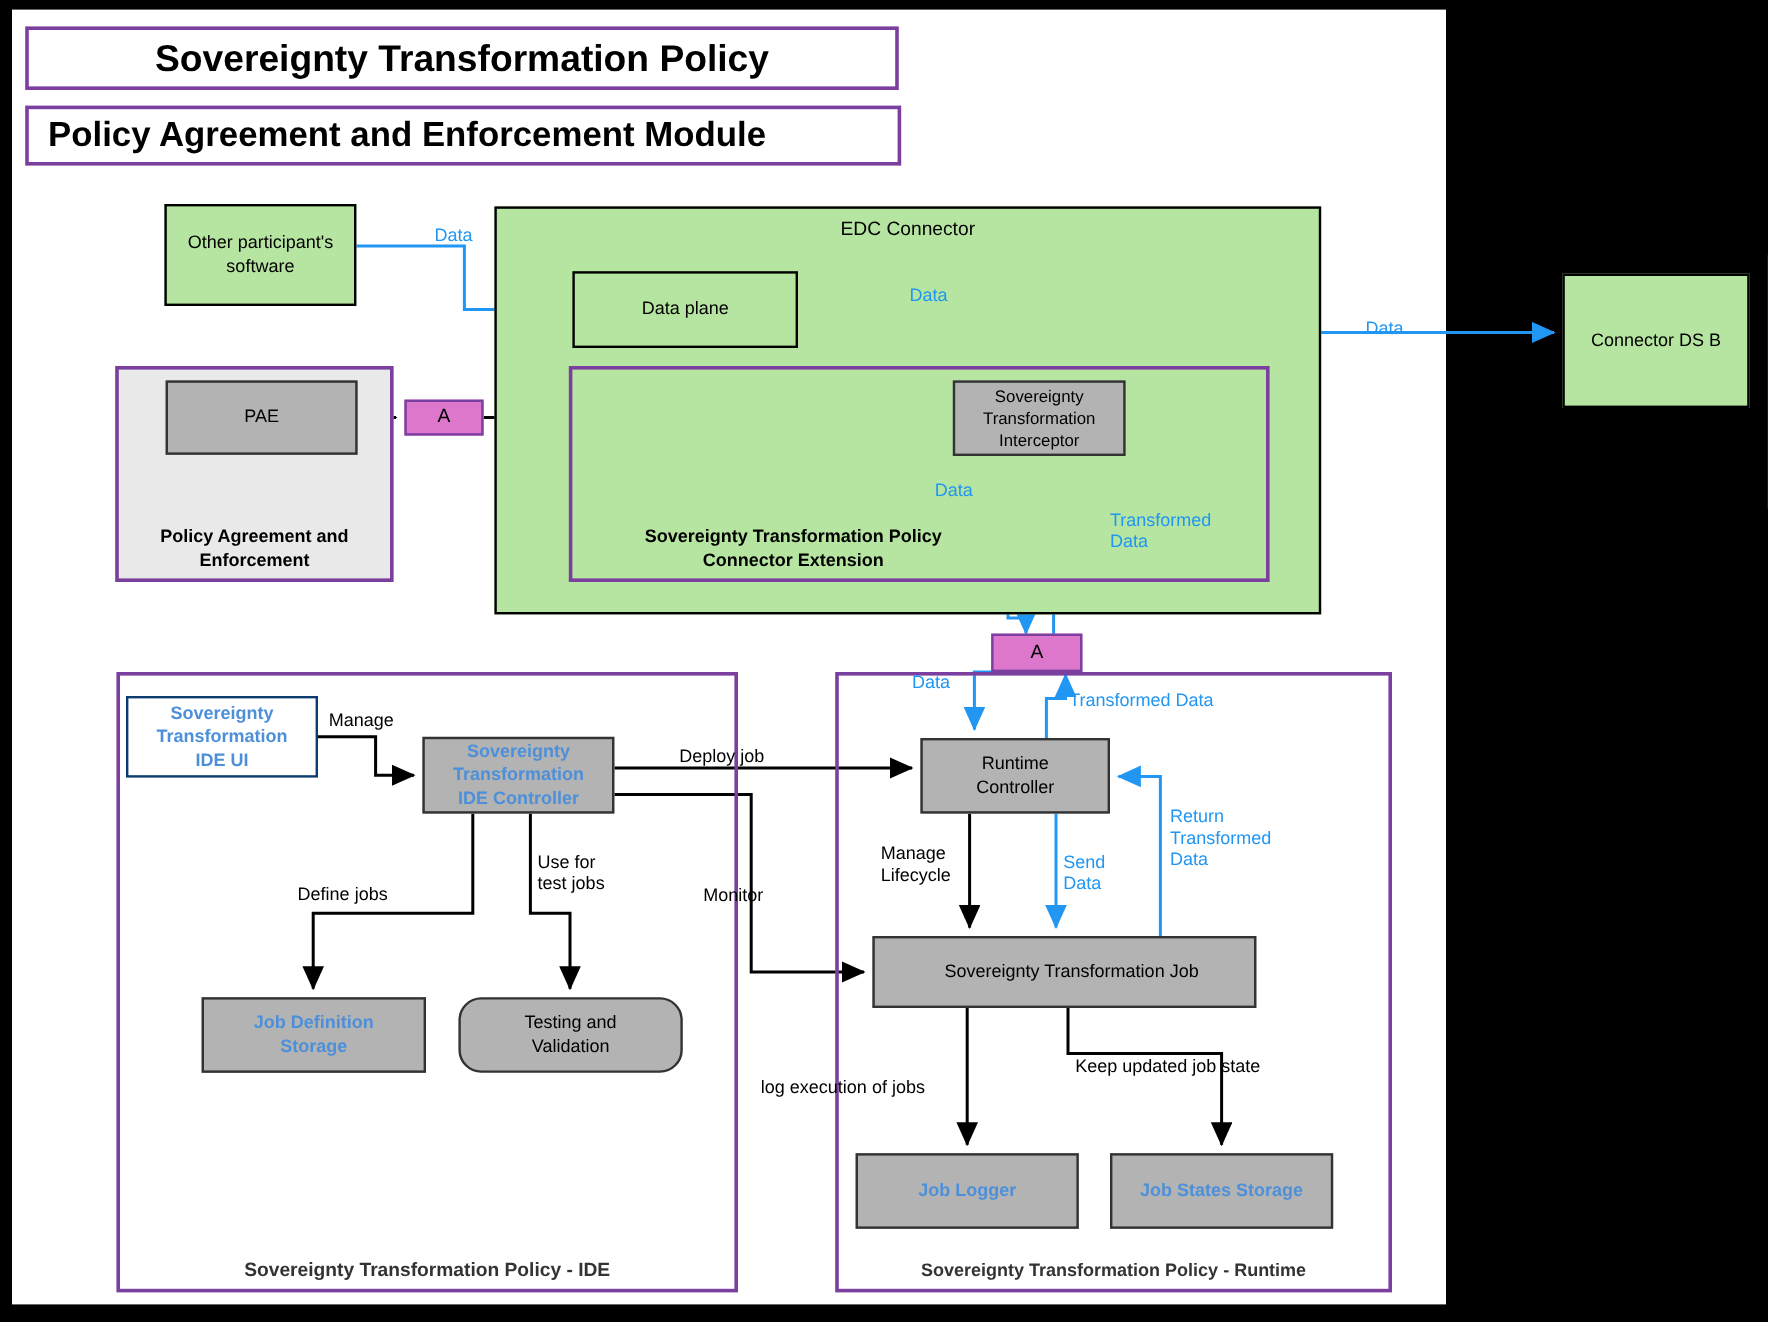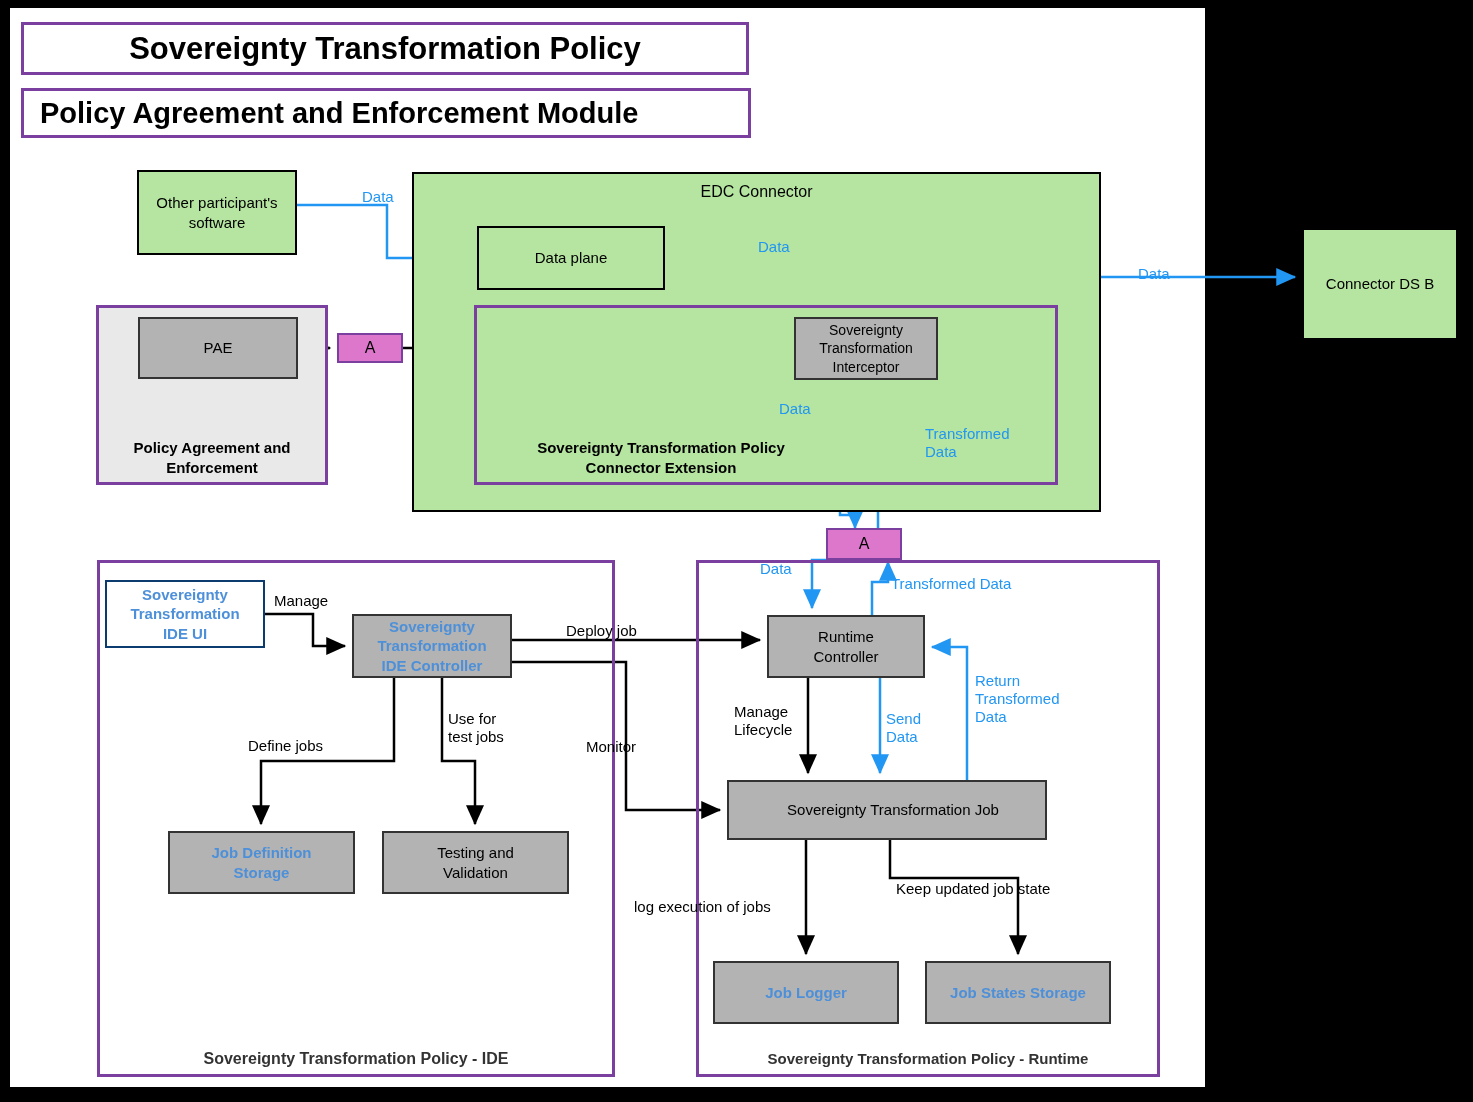--- a/index.html
+++ b/index.html
@@ -47,21 +47,21 @@
   #pae-node{left:138px;top:317px;width:160px;height:62px;}
   #interceptor{left:794px;top:317px;width:144px;height:63px;font-size:14px;}
   #connector-ds-b{left:1302px;top:228px;width:156px;height:112px;}
 
   #conn-a-1{left:337px;top:333px;width:66px;height:30px;}
   #conn-a-2{left:826px;top:528px;width:76px;height:32px;}
 
   #ide-ui{left:105px;top:580px;width:160px;height:68px;}
   #ide-controller{left:352px;top:614px;width:160px;height:64px;}
   #job-def-storage{left:168px;top:831px;width:187px;height:63px;}
-  #testing-validation{left:382px;top:831px;width:187px;height:63px;}
+  #testing-validation{left:382px;top:831px;width:187px;height:63px;border-radius:19px;}
 
   #runtime-controller{left:767px;top:615px;width:158px;height:63px;}
   #stp-job{left:727px;top:780px;width:320px;height:60px;padding-left:12px;}
   #job-logger{left:713px;top:961px;width:186px;height:63px;}
   #job-states-storage{left:925px;top:961px;width:186px;height:63px;}
 
   
   .edge-label{position:absolute;font-size:15px;color:#000;line-height:1.2;white-space:pre;}
   .edge-label.blue{color:#2196F3;}
 

